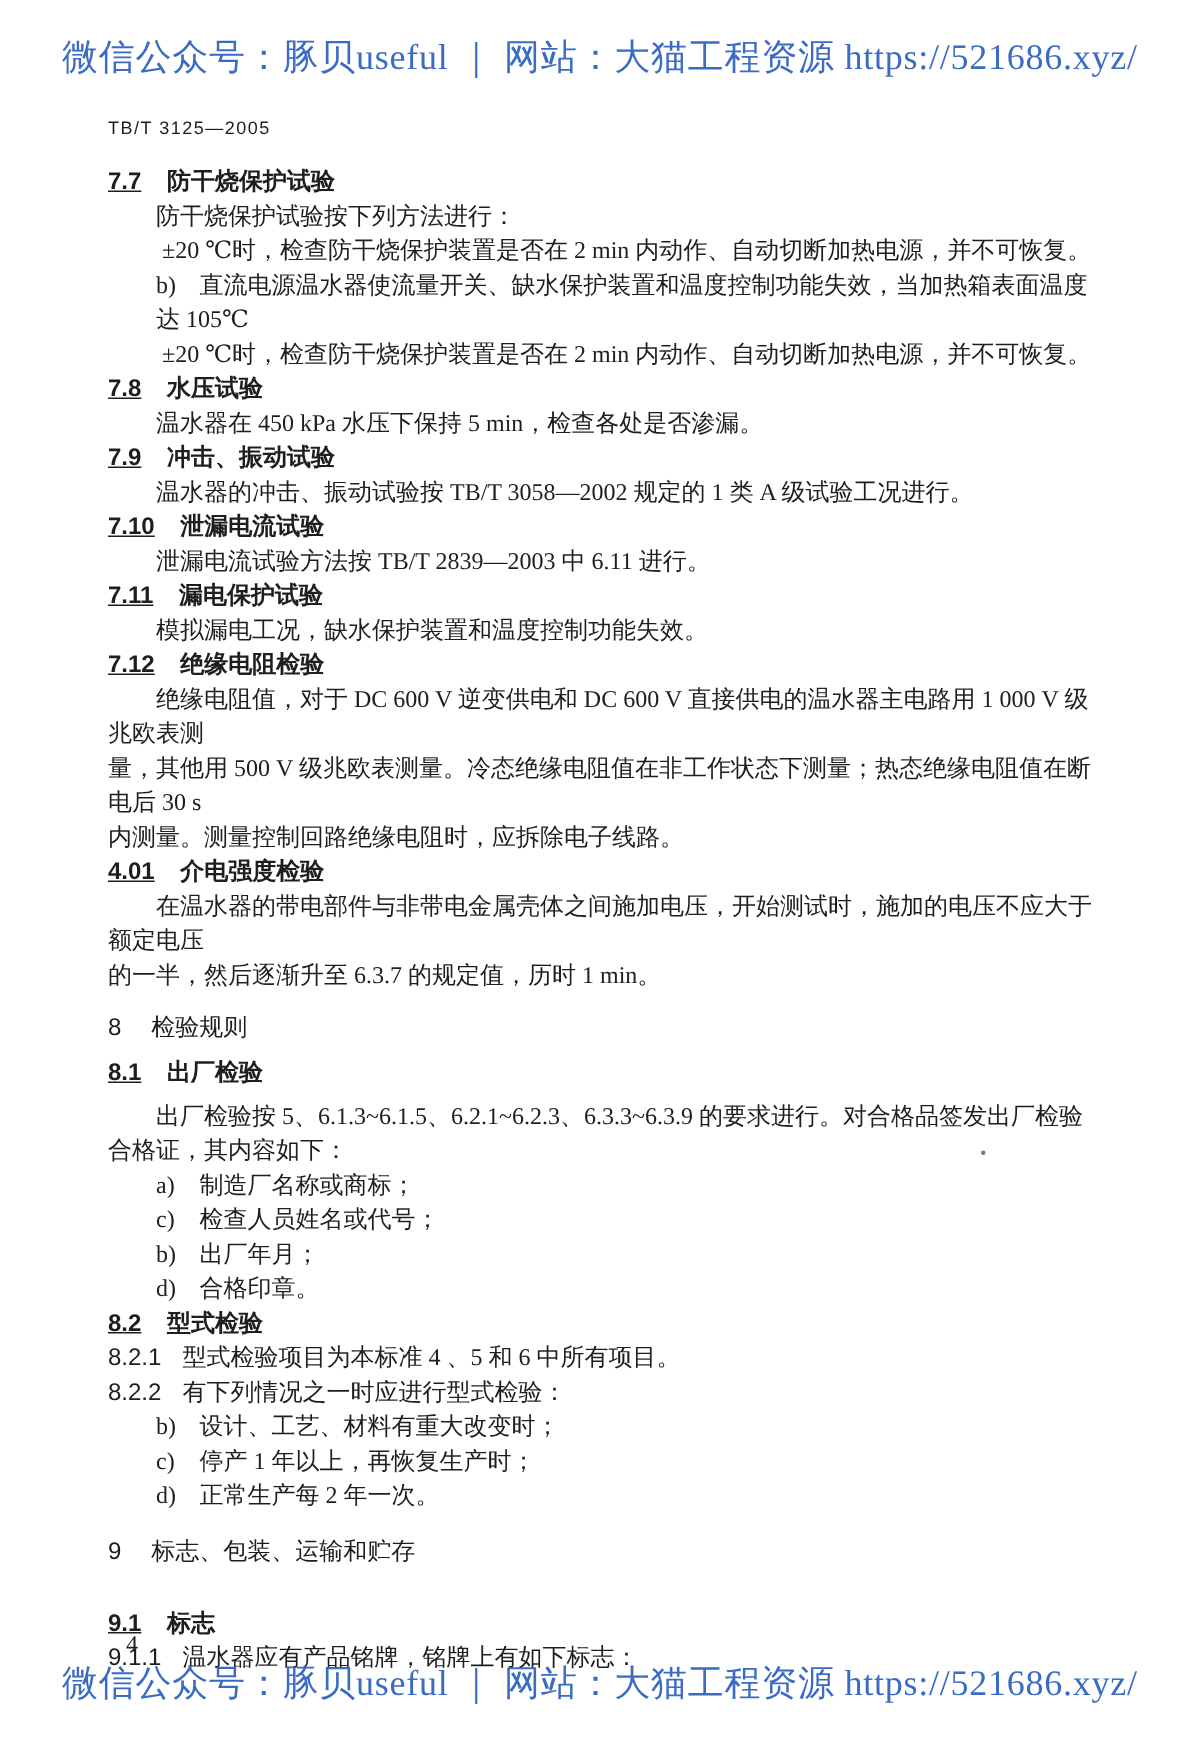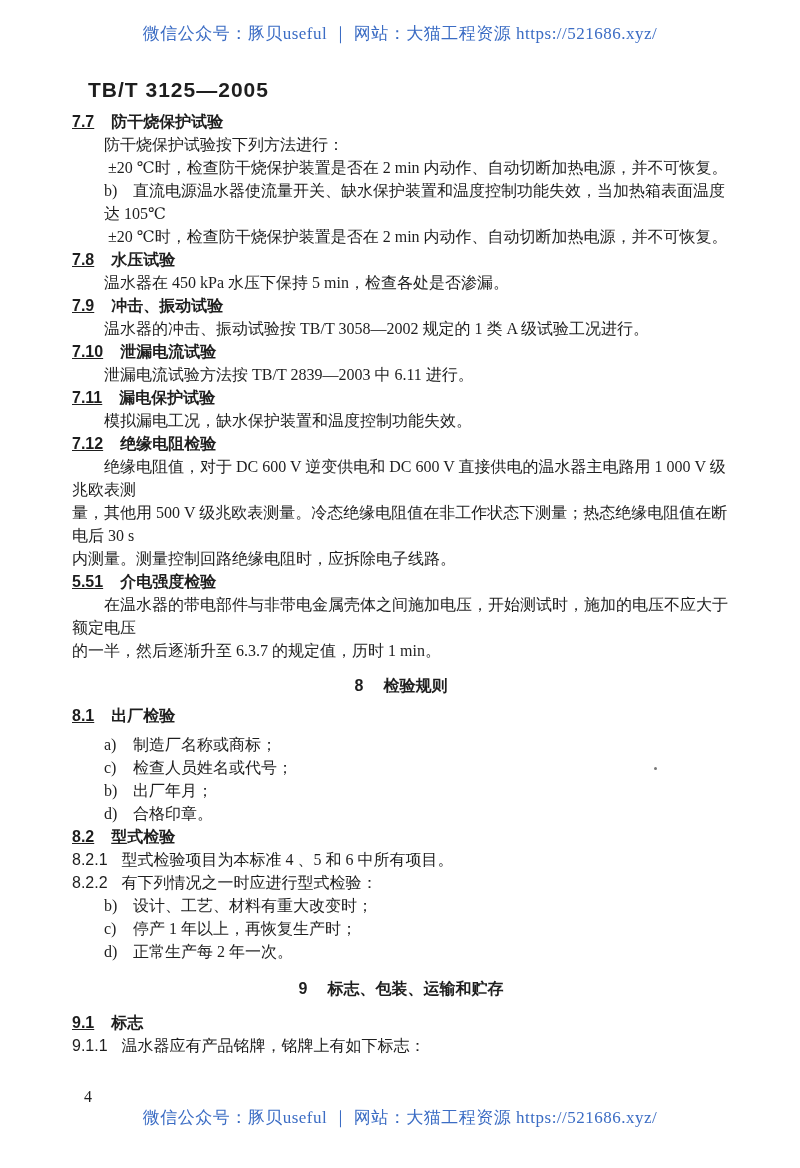--- a/index.html
+++ b/index.html
@@ -12,50 +12,49 @@
     width:800px;height:1168px;
     background:#ffffff;
     overflow:hidden;
     font-family:"Liberation Serif","DejaVu Serif",serif;
     color:var(--ink);
   }
   .wm{
     position:absolute;left:0;right:0;
     text-align:center;
     color:var(--wm-color);
-    font-size:17px;
+    font-size:24px;
     letter-spacing:0.5px;
     white-space:nowrap;
   }
   .wm-top{top:22px;}
   .wm-bottom{top:1106px;}
   .doc-code{
-    position:absolute;top:78px;left:88px;
+    position:absolute;top:78px;left:72px;
     font-family:"Liberation Sans","DejaVu Sans",sans-serif;
-    font-weight:bold;font-size:21px;letter-spacing:1px;
+    font-weight:normal;font-size:12px;letter-spacing:1px;
   }
   .content{
     position:absolute;top:110px;left:72px;width:658px;
     font-size:16px;line-height:23px;
   }
   .h2{
     font-family:"Liberation Sans","DejaVu Sans",sans-serif;
     font-weight:bold;
   }
   .h2 .num{margin-right:17px;text-decoration:underline;}
   .h1{
     font-family:"Liberation Sans","DejaVu Sans",sans-serif;
-    font-weight:bold;
-    text-align:center;
+    font-weight:normal;
   }
   .h1 .num{margin-right:20px;}
   .gap-before{margin-top:12px;}
   .gap-after{margin-bottom:7px;}
   .gap-before-lg{margin-top:14px;}
-  .gap-after-lg{margin-bottom:11px;}
+  .gap-after-lg{margin-bottom:25px;}
   .gap-after-sm{margin-bottom:6px;}
   .para{
     margin:0;
     text-indent:2em;
     white-space:pre-line;
   }
   .li{padding-left:32px;}
   .li .marker{display:inline-block;width:29px;}
   .li-cont{padding-left:36px;}
   .clause .num{
@@ -100,27 +99,29 @@
     <p class="para">泄漏电流试验方法按 TB/T 2839—2003 中 6.11 进行。</p>
 
     <div class="h2"><span class="num">7.11</span><span>漏电保护试验</span></div>
     <p class="para">模拟漏电工况，缺水保护装置和温度控制功能失效。</p>
 
     <div class="h2"><span class="num">7.12</span><span>绝缘电阻检验</span></div>
     <p class="para">绝缘电阻值，对于 DC 600 V 逆变供电和 DC 600 V 直接供电的温水器主电路用 1 000 V 级兆欧表测
 量，其他用 500 V 级兆欧表测量。冷态绝缘电阻值在非工作状态下测量；热态绝缘电阻值在断电后 30 s
 内测量。测量控制回路绝缘电阻时，应拆除电子线路。</p>
 
-    <div class="h2"><span class="num">5.51</span><span>介电强度检验</span></div>
+    <div class="h2"><span class="num">4.01</span><span>介电强度检验</span></div>
     <p class="para">在温水器的带电部件与非带电金属壳体之间施加电压，开始测试时，施加的电压不应大于额定电压
 的一半，然后逐渐升至 6.3.7 的规定值，历时 1 min。</p>
 
     <div class="h1 gap-before gap-after"><span class="num">8</span><span>检验规则</span></div>
 
     <div class="h2 gap-after-sm"><span class="num">8.1</span><span>出厂检验</span></div>
+    <p class="para">出厂检验按 5、6.1.3~6.1.5、6.2.1~6.2.3、6.3.3~6.3.9 的要求进行。对合格品签发出厂检验
+合格证，其内容如下：</p>
     <div class="li"><span class="marker">a)</span><span>制造厂名称或商标；</span></div>
     <div class="li"><span class="marker">c)</span><span>检查人员姓名或代号；</span></div>
     <div class="li"><span class="marker">b)</span><span>出厂年月；</span></div>
     <div class="li"><span class="marker">d)</span><span>合格印章。</span></div>
 
     <div class="h2"><span class="num">8.2</span><span>型式检验</span></div>
     <div class="clause"><span class="num">8.2.1</span><span>型式检验项目为本标准 4 、5 和 6 中所有项目。</span></div>
     <div class="clause"><span class="num">8.2.2</span><span>有下列情况之一时应进行型式检验：</span></div>
     <div class="li"><span class="marker">b)</span><span>设计、工艺、材料有重大改变时；</span></div>
     <div class="li"><span class="marker">c)</span><span>停产 1 年以上，再恢复生产时；</span></div>

